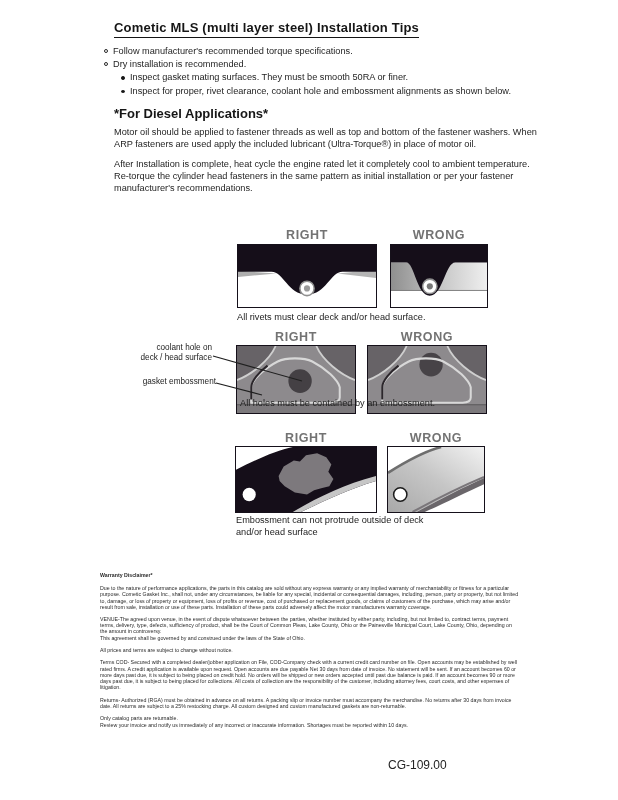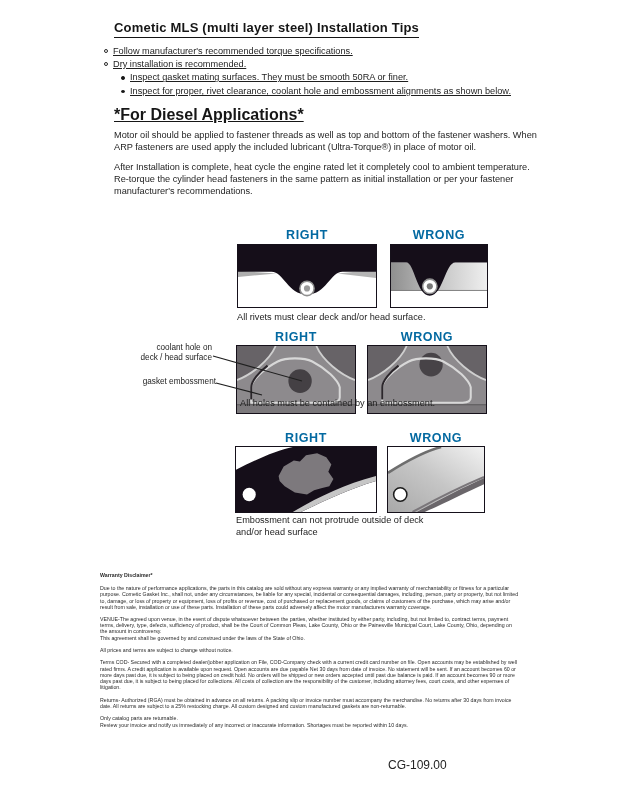--- a/index.html
+++ b/index.html
@@ -4,31 +4,31 @@
 <style>
   html,body{margin:0;padding:0;background:#ffffff;}
   .doc{position:relative;width:618px;height:800px;background:#ffffff;overflow:hidden;
        font-family:"Liberation Sans", sans-serif;color:#1e1e1e;}
 
   
   .text-col{position:absolute;left:104px;top:16px;width:436px;}
   .title{font-size:13px;font-weight:bold;letter-spacing:.2px;margin:4px 0 0 10px;
          display:inline-block;border-bottom:1.6px solid #141414;padding-bottom:1.5px;color:#161616;}
   .tips{margin-top:7px;}
-  .tip{position:relative;padding-left:9px;font-size:9.2px;line-height:13.4px;text-decoration:underline;}
+  .tip{position:relative;padding-left:9px;font-size:9.2px;line-height:13.4px;}
   .tip .glyph{position:absolute;left:0;top:4.4px;width:4.2px;height:4.2px;border:1px solid #2a2a2a;
               border-radius:50%;box-sizing:border-box;background:transparent;}
   .tip.sub{margin-left:17px;}
   .tip.sub .glyph{background:#171717;border-color:#171717;width:3.6px;height:3.6px;top:4.8px;}
-  .diesel-h{font-size:16px;font-weight:bold;margin:8px 0 5px 10px;color:#161616;text-decoration:underline;}
+  .diesel-h{font-size:13px;font-weight:bold;margin:8px 0 5px 10px;color:#161616;}
   .para{font-size:9.2px;line-height:12px;margin:0 0 8px 10px;width:424px;}
 
   
   .fig-label{position:absolute;font-size:12.5px;font-weight:bold;letter-spacing:.6px;
-             text-align:center;color:#0369a1;}
+             text-align:center;color:#737373;}
   .panel{position:absolute;border:1.8px solid #15101a;box-sizing:border-box;background:#fff;}
   .panel svg{display:block;width:100%;height:100%;}
   .caption{position:absolute;font-size:9.2px;line-height:11.5px;color:#1c1c1c;}
   .callout{position:absolute;font-size:8.2px;line-height:10px;text-align:right;color:#1c1c1c;}
   .leaders{position:absolute;left:205px;top:345px;width:110px;height:60px;pointer-events:none;}
 
   
   .disclaimer{position:absolute;left:100px;top:573px;width:480px;
               transform:scale(0.875);transform-origin:0 0;
               font-size:6px;line-height:7.2px;color:#2a2a2a;}

